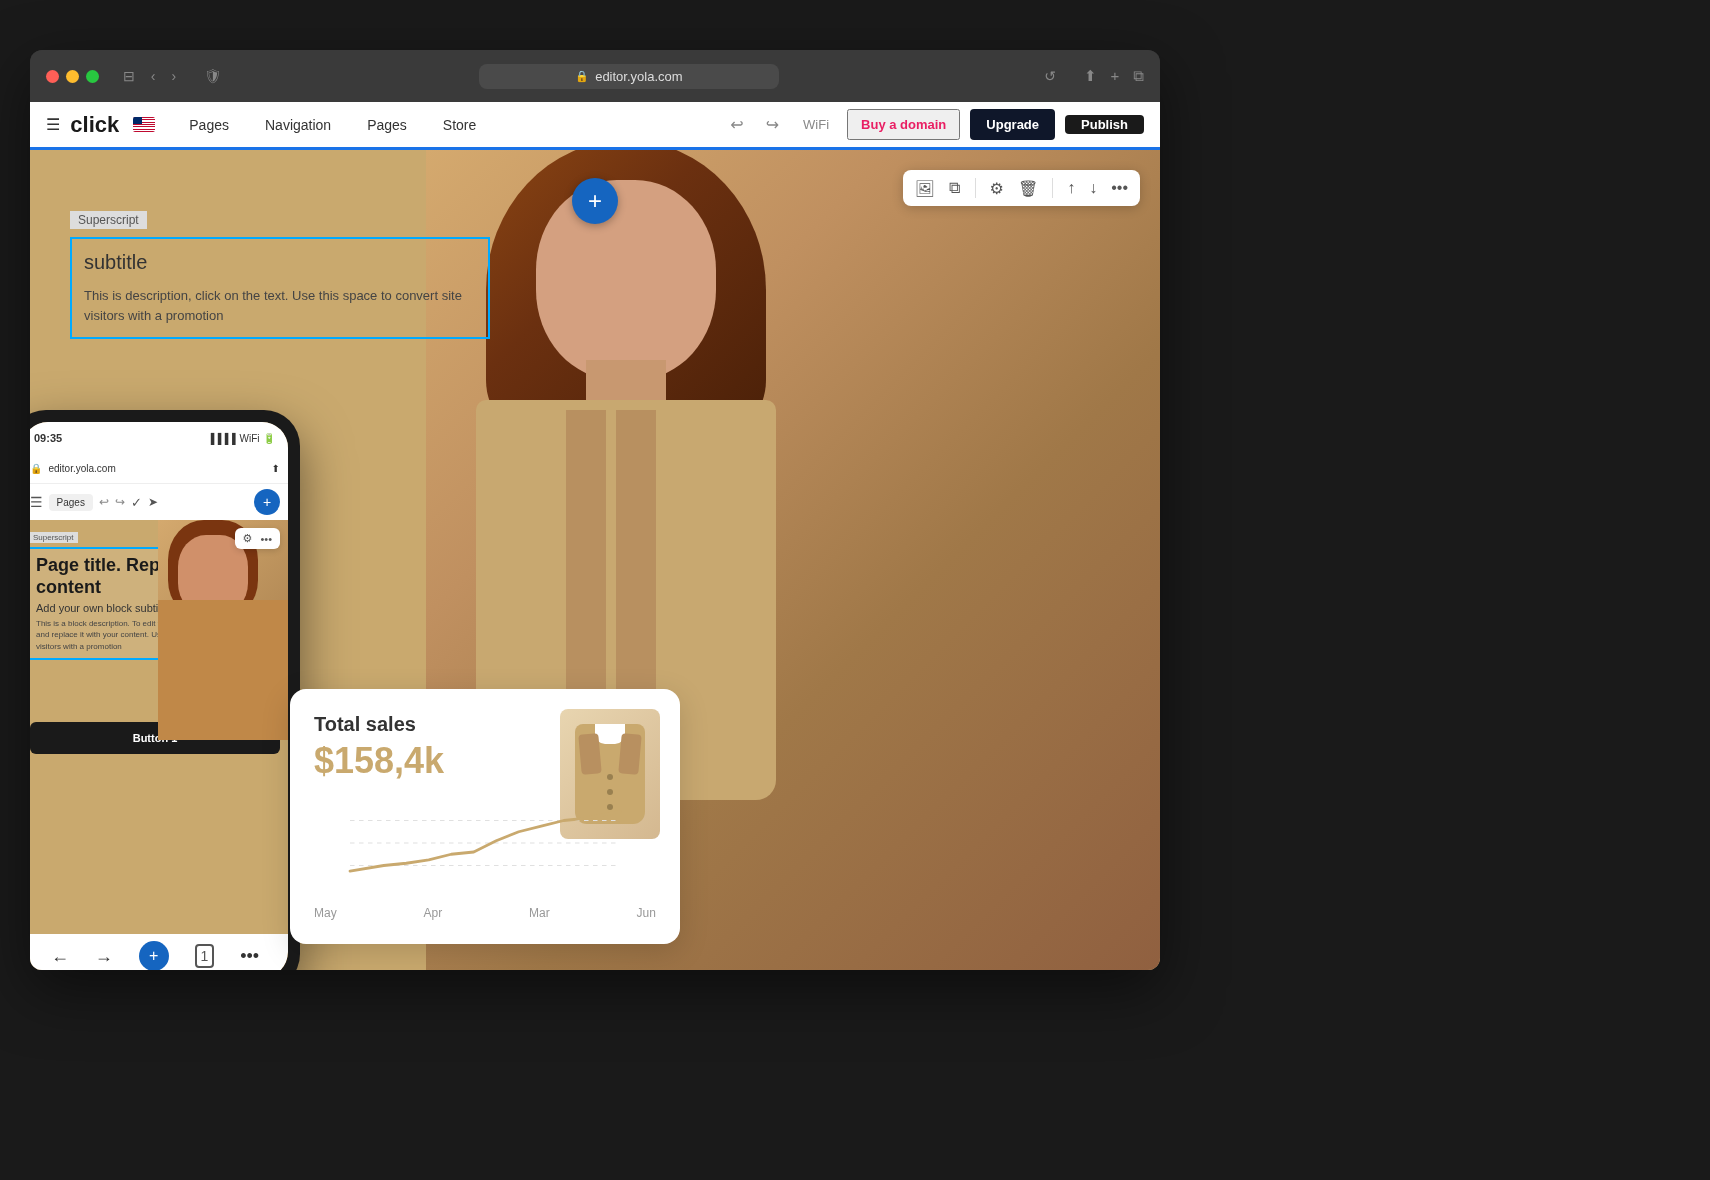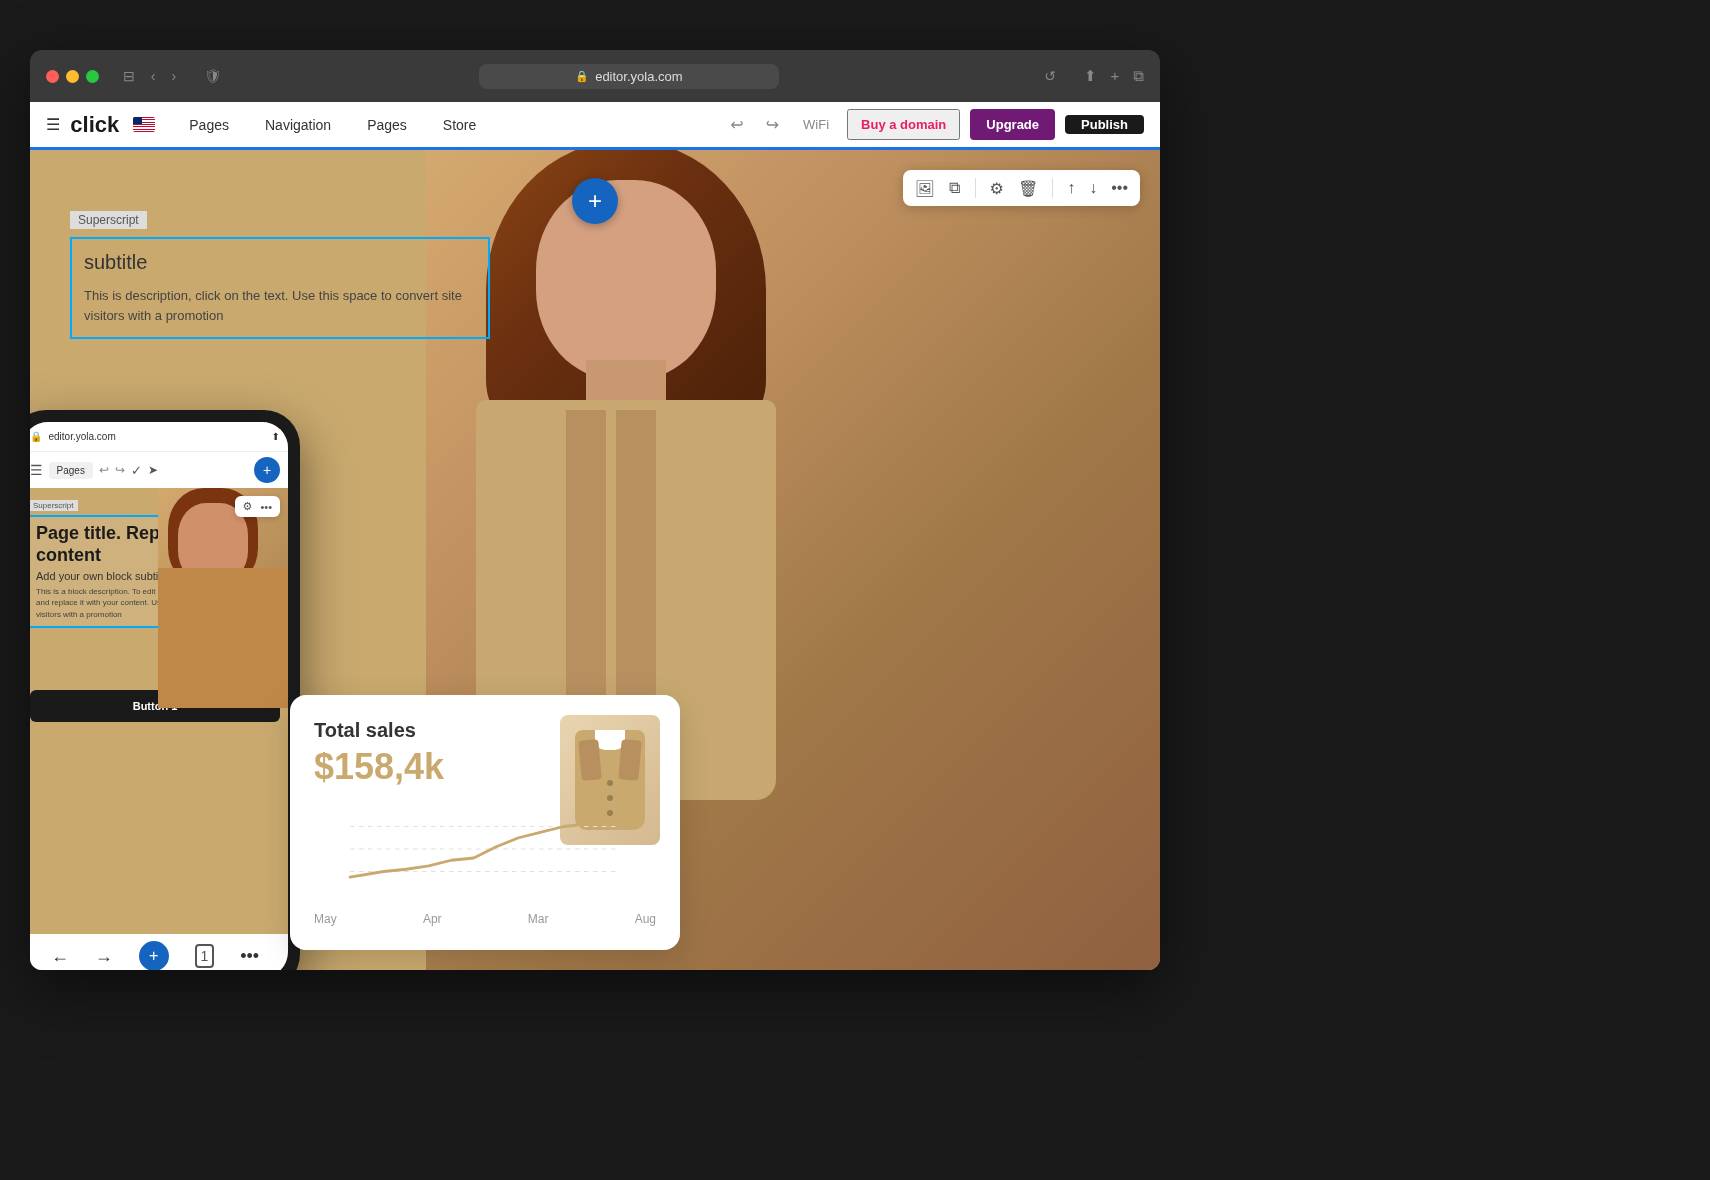--- a/index.html
+++ b/index.html
@@ -158,21 +158,21 @@
 
     .buy-domain-btn {
       color: #e91e63;
       font-size: 13px;
       font-weight: 600;
       cursor: pointer;
       padding: 6px 12px;
     }
 
     .upgrade-btn {
-      background: #701a75;
+      background: #0f172a;
       color: white;
       border: none;
       padding: 8px 16px;
       border-radius: 4px;
       font-size: 13px;
       font-weight: 600;
       cursor: pointer;
     }
 
     .publish-btn {
@@ -452,21 +452,21 @@
       display: flex;
       align-items: center;
       justify-content: center;
       color: white;
       font-size: 16px;
     }
 
     
     .sales-card {
       position: absolute;
-      bottom: 20px;
+      bottom: 26px;
       left: 260px;
       width: 390px;
       background: white;
       border-radius: 16px;
       padding: 24px;
       box-shadow: 0 8px 30px rgba(0,0,0,0.15);
       z-index: 10;
     }
 
     .sales-title {
@@ -657,20 +657,28 @@
         <div class="tool-divider"></div>
         <span class="editor-tool-icon">↑</span>
         <span class="editor-tool-icon">↓</span>
         <span class="editor-tool-icon">•••</span>
       </div>
     </div>
 
     <div class="phone-mockup">
       <div class="phone-screen">
 
+        <div class="phone-status-bar">
+          <span class="phone-time">09:35</span>
+          <div class="phone-icons">
+            <span>▐▐▐▐</span>
+            <span>WiFi</span>
+            <span>🔋</span>
+          </div>
+        </div>
 
         <div class="phone-address-bar">
           <span>🔒</span>
           <span style="font-size:10px;color:#333;">editor.yola.com</span>
           <span style="margin-left:auto;">⬆</span>
         </div>
 
         <div class="phone-toolbar">
           <span style="font-size:14px;color:#555;">☰</span>
           <div class="phone-pages-btn">Pages</div>
@@ -744,17 +752,17 @@
           <line class="grid-line" x1="0" y1="60" x2="240" y2="60"></line>
 
           <path class="chart-path" d="M 0 65 L 30 60 L 50 58 L 70 55 L 90 50 L 110 48 L 130 38 L 150 30 L 170 25 L 190 20 L 210 18 L 240 12"></path>
         </svg>
       </div>
 
       <div class="sales-months">
         <span>May</span>
         <span>Apr</span>
         <span>Mar</span>
-        <span>Aug</span>
+        <span>Jun</span>
       </div>
     </div>
   </div>
 </div>
 
 </body></html>

